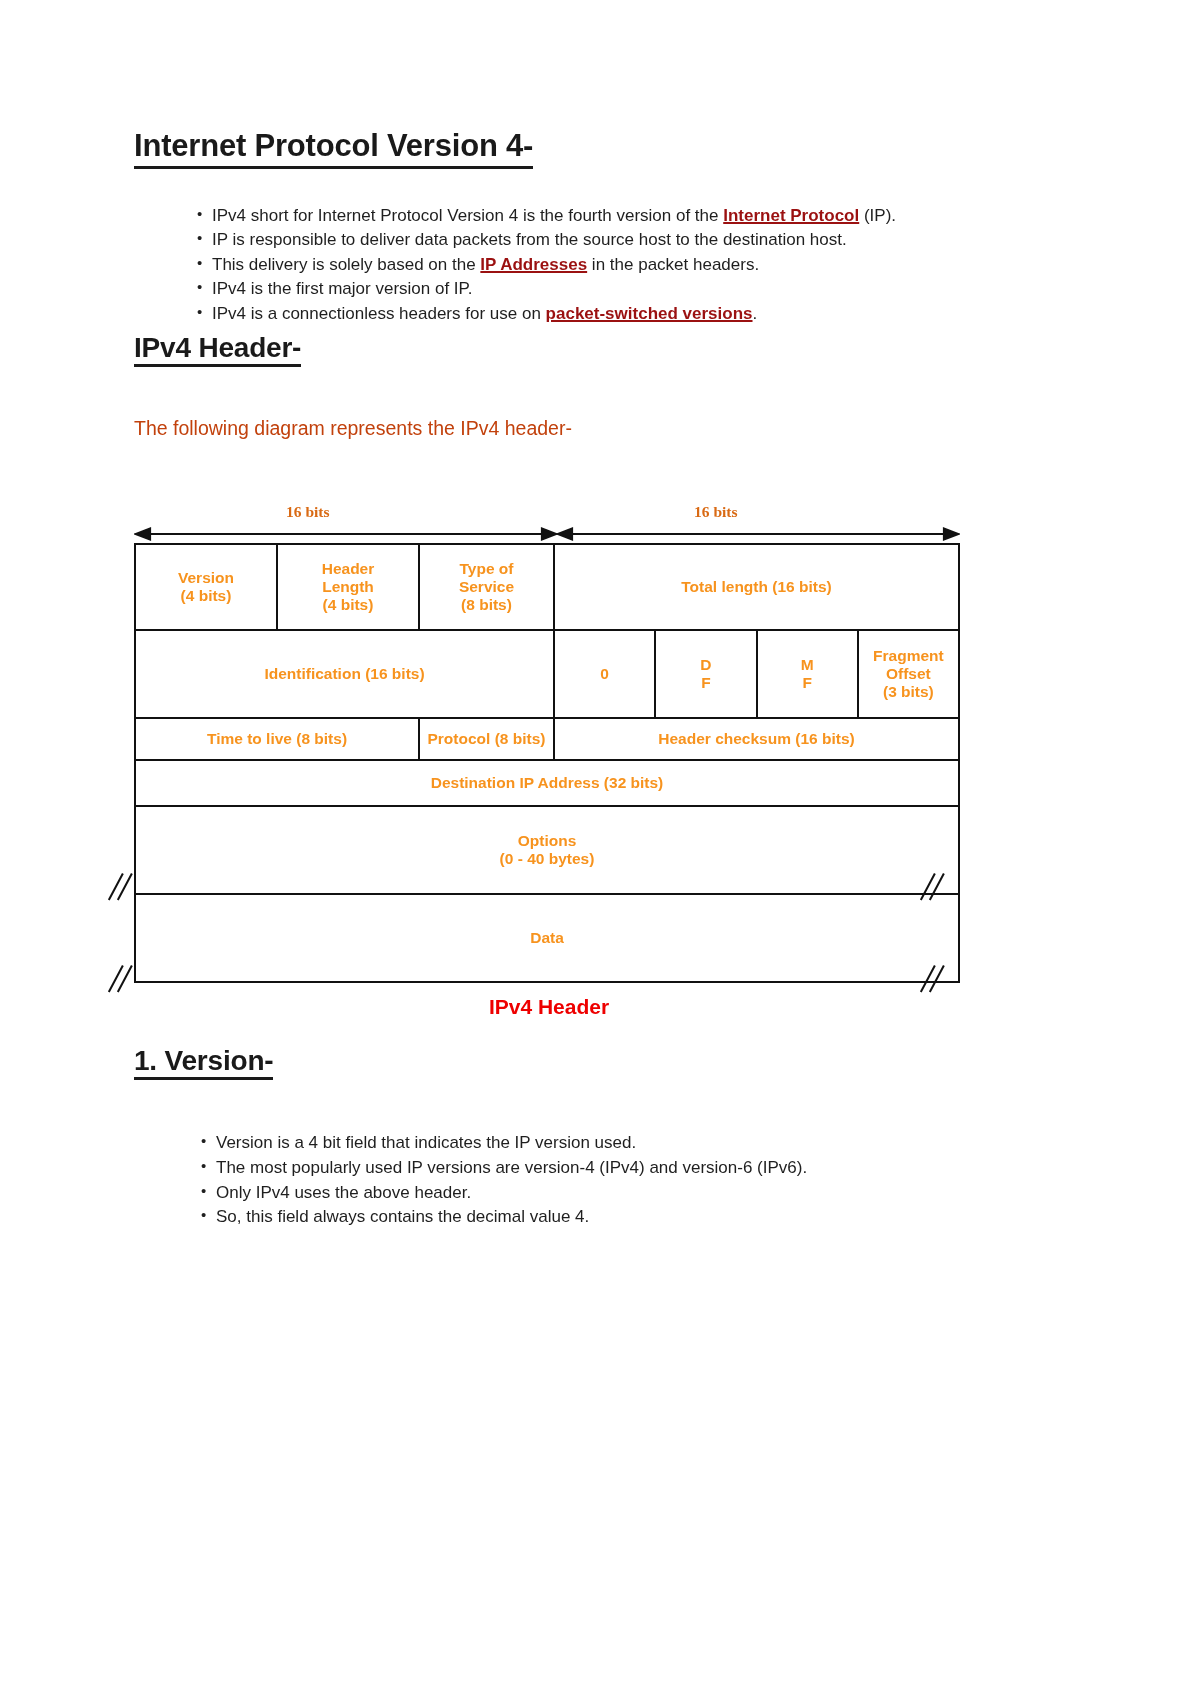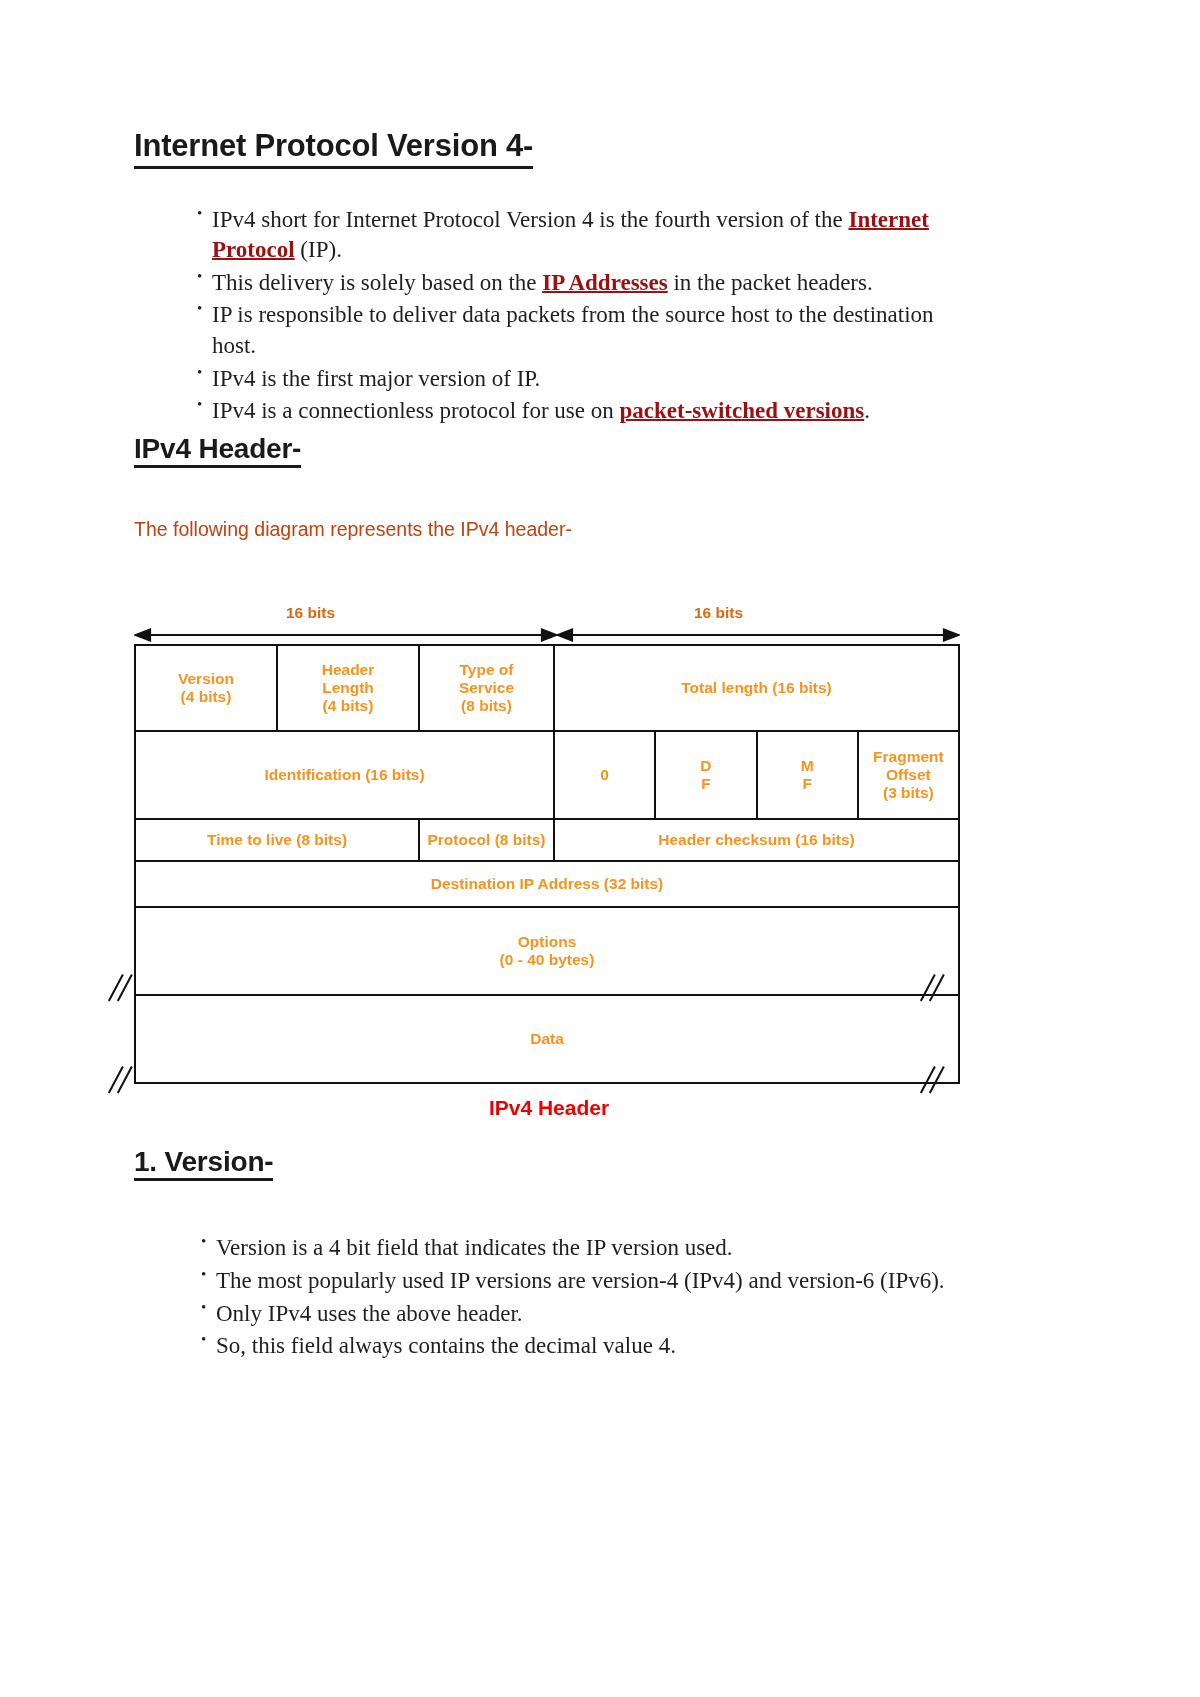--- a/index.html
+++ b/index.html
@@ -52,24 +52,23 @@
 
   .bullets {
     list-style: none;
     margin: 0;
     padding: 0;
   }
   .bullets li {
     position: relative;
     padding-left: 16px;
     margin: 0 0 2px 0;
-    font-size: 23px;
+    font-size: 17px;
     line-height: 1.33;
     color: #1f1f1f;
-    font-family: Liberation Serif, serif;
   }
   .bullets li::before {
     content: "\2022";
     position: absolute;
     left: 1px;
     top: -1px;
     font-size: 15px;
     color: #1f1f1f;
   }
   .bullets.indent {
@@ -96,20 +95,21 @@
   }
 
   
   .diagram {
     position: relative;
     width: 830px;
   }
   .bits-labels {
     position: relative;
     height: 22px;
+    font-family: Liberation Serif, serif;
   }
   .bits-label {
     position: absolute;
     font-size: 15.5px;
     font-weight: bold;
     color: #d96a14;
     top: 0;
   }
   .arrows {
     position: relative;
@@ -171,30 +171,30 @@
 
     <h1 class="doc-title">Internet Protocol Version 4-</h1>
 
     <div style="height:30px"></div>
 
     <ul class="bullets indent">
       <li>
         <span>IPv4 short for Internet Protocol Version 4 is the fourth version of the </span><span class="hl">Internet Protocol</span><span> (IP).</span>
       </li>
       <li>
+        <span>IP is responsible to deliver data packets from the source host to the destination host.</span>
+      </li>
+      <li>
         <span>This delivery is solely based on the </span><span class="hl">IP Addresses</span><span> in the packet headers.</span>
       </li>
       <li>
-        <span>IP is responsible to deliver data packets from the source host to the destination host.</span>
-      </li>
-      <li>
         <span>IPv4 is the first major version of IP.</span>
       </li>
       <li>
-        <span>IPv4 is a connectionless protocol for use on </span><span class="hl">packet-switched versions</span><span>.</span>
+        <span>IPv4 is a connectionless headers for use on </span><span class="hl">packet-switched versions</span><span>.</span>
       </li>
     </ul>
 
     <div style="height:4px"></div>
     <h2 class="section-title">IPv4 Header-</h2>
 
     <div style="height:48px"></div>
     <p class="lead">The following diagram represents the IPv4 header-</p>
 
     <div style="height:62px"></div>

